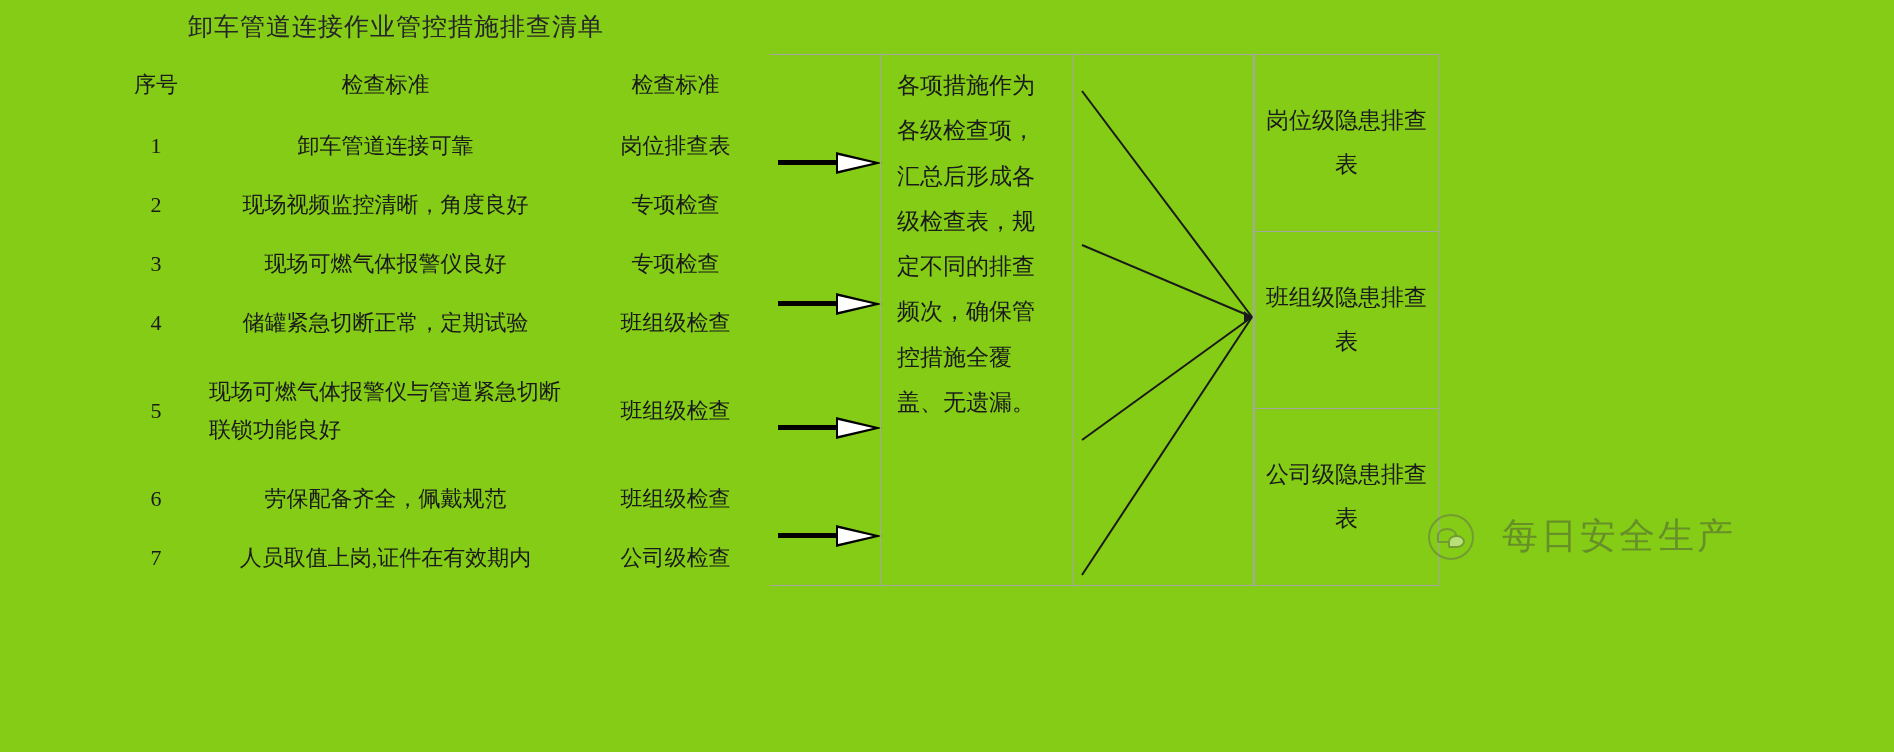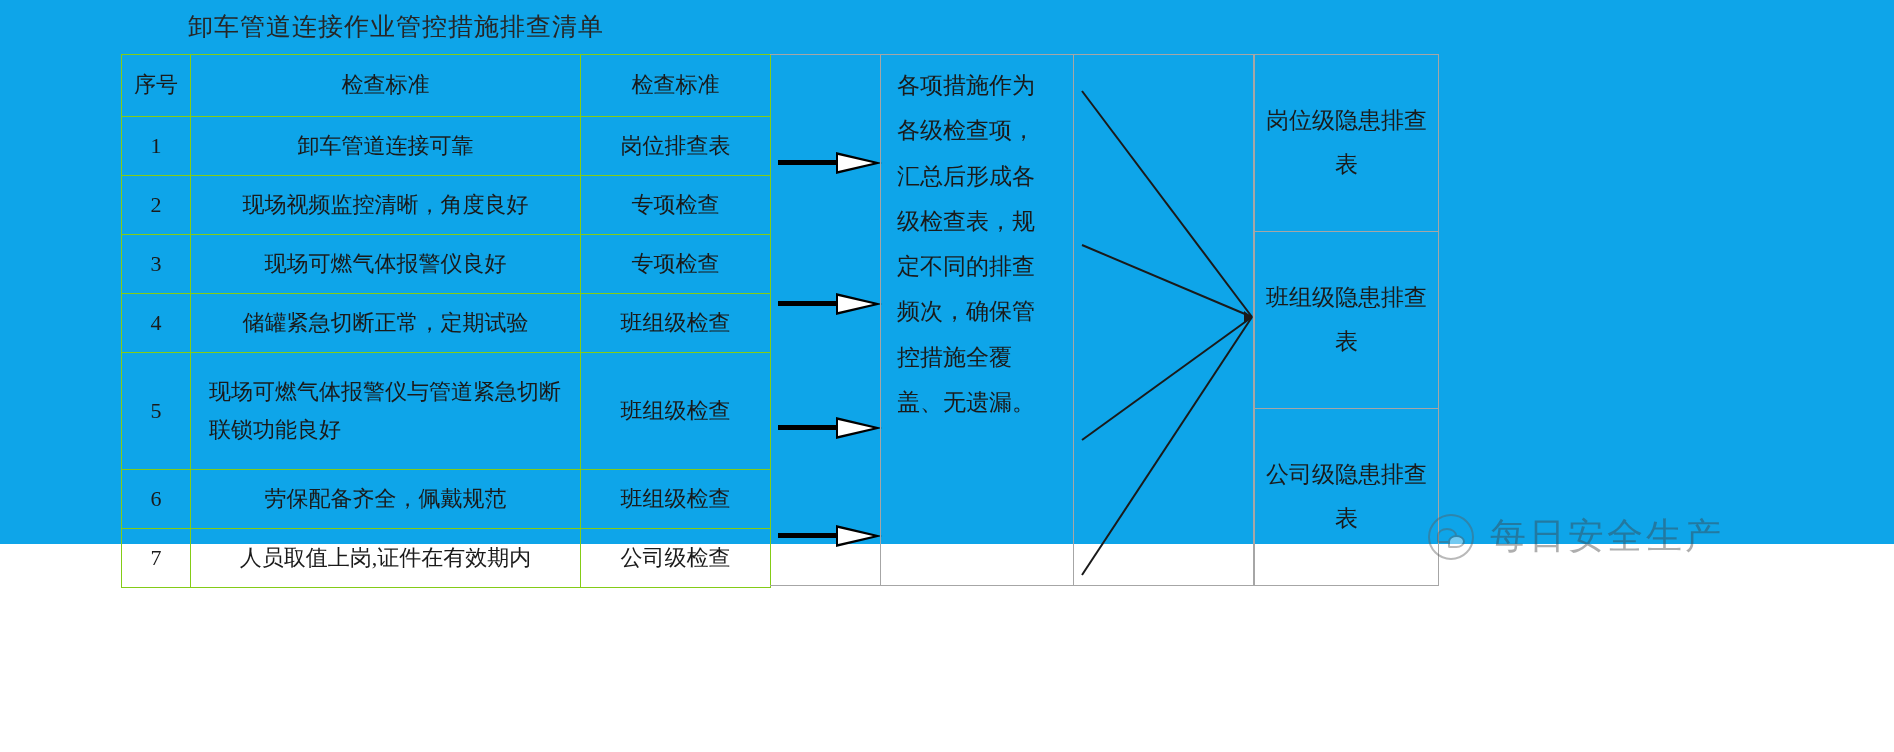--- a/index.html
+++ b/index.html
@@ -6,22 +6,22 @@
   html, body {
     margin: 0; padding: 0;
     width: 1894px; height: 752px;
     background: #ffffff;
     font-family: "Liberation Serif", "DejaVu Serif", serif;
     overflow: hidden;
   }
   #page {
     position: relative;
     width: 1894px;
-    height: 544px;
-    background: #0ea5e9;
+    height: 752px;
+    background: #84cc16;
   }
 
   
   .doc-title {
     position: absolute;
     left: 188px;
     top: 10px;
     font-size: 25px;
     color: #262626;
     letter-spacing: 1px;
@@ -152,21 +152,21 @@
   .out-3 { height: 178px; }
   .out-4 { height: 118px; }
 
   
   .watermark {
     position: absolute;
     left: 1428px;
     top: 512px;
     display: flex;
     align-items: center;
-    gap: 16px;
+    gap: 28px;
     opacity: 0.42;
     color: #3f3f3f;
     pointer-events: none;
   }
   .wm-badge {
     width: 46px; height: 46px;
     border: 2px solid #5a5a5a;
     border-radius: 50%;
     position: relative;
     flex: 0 0 auto;

